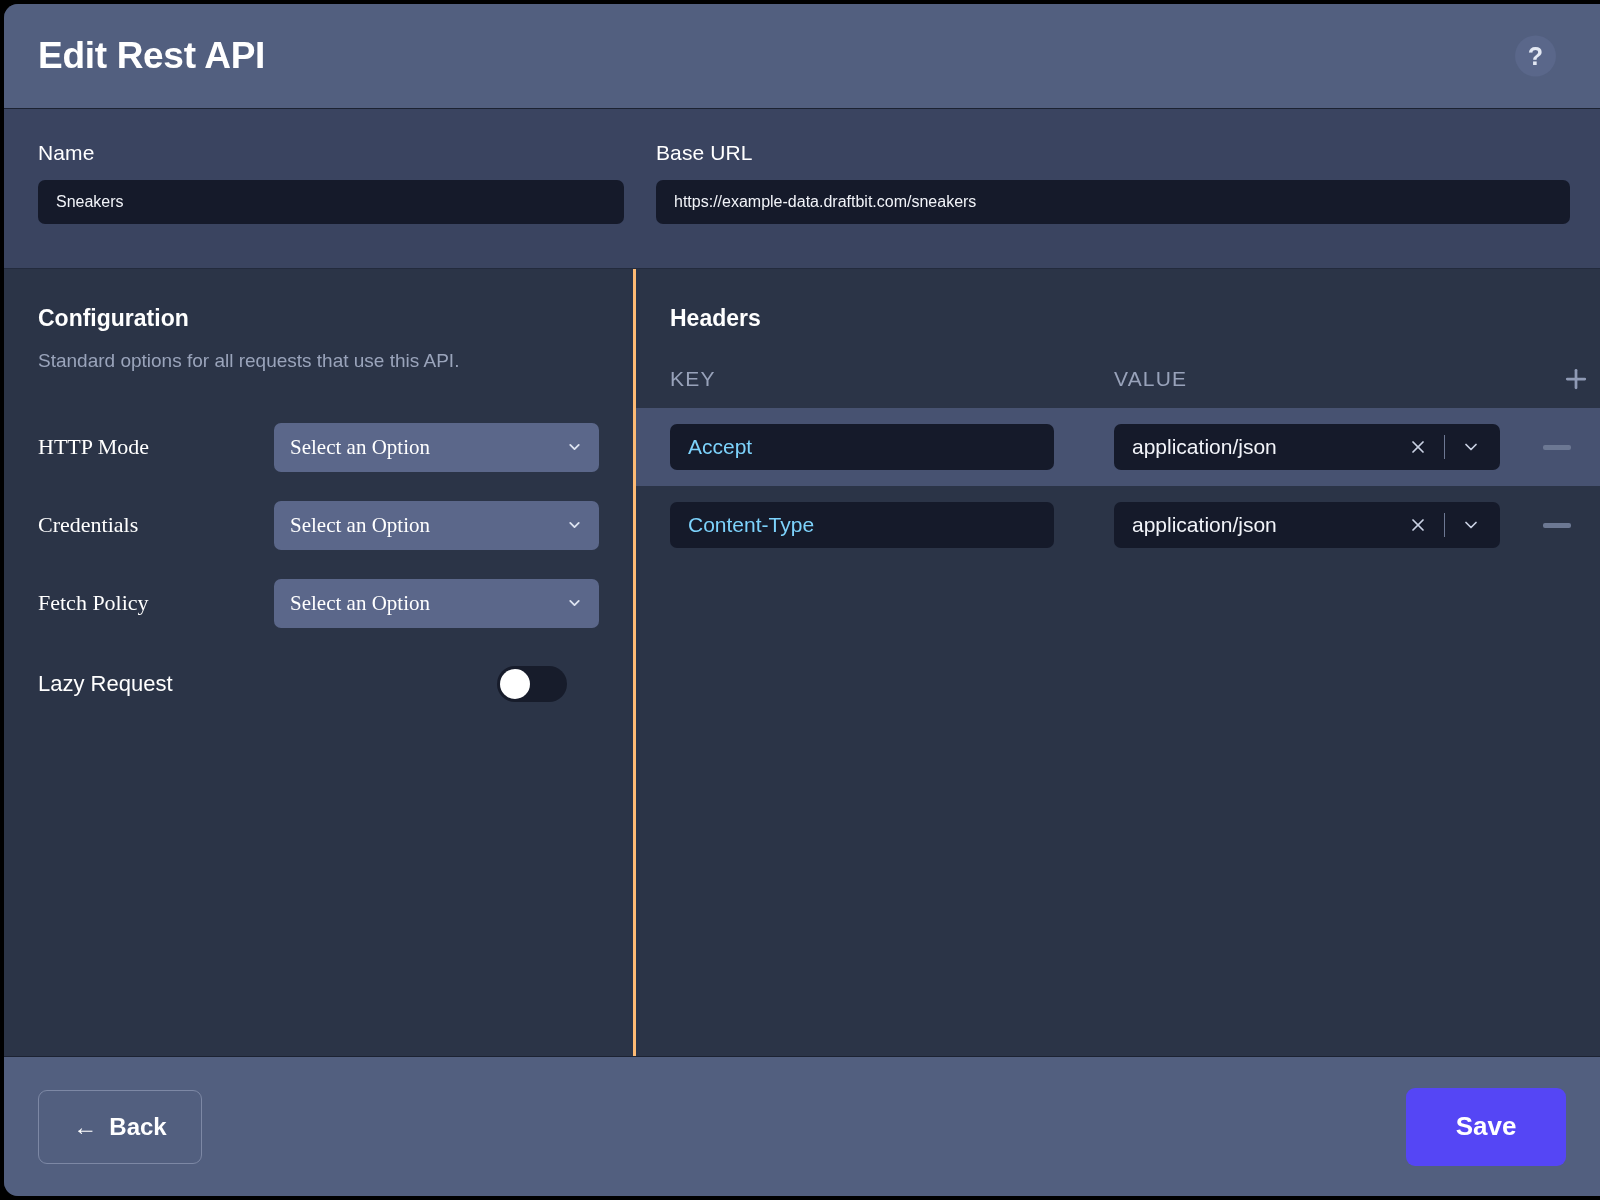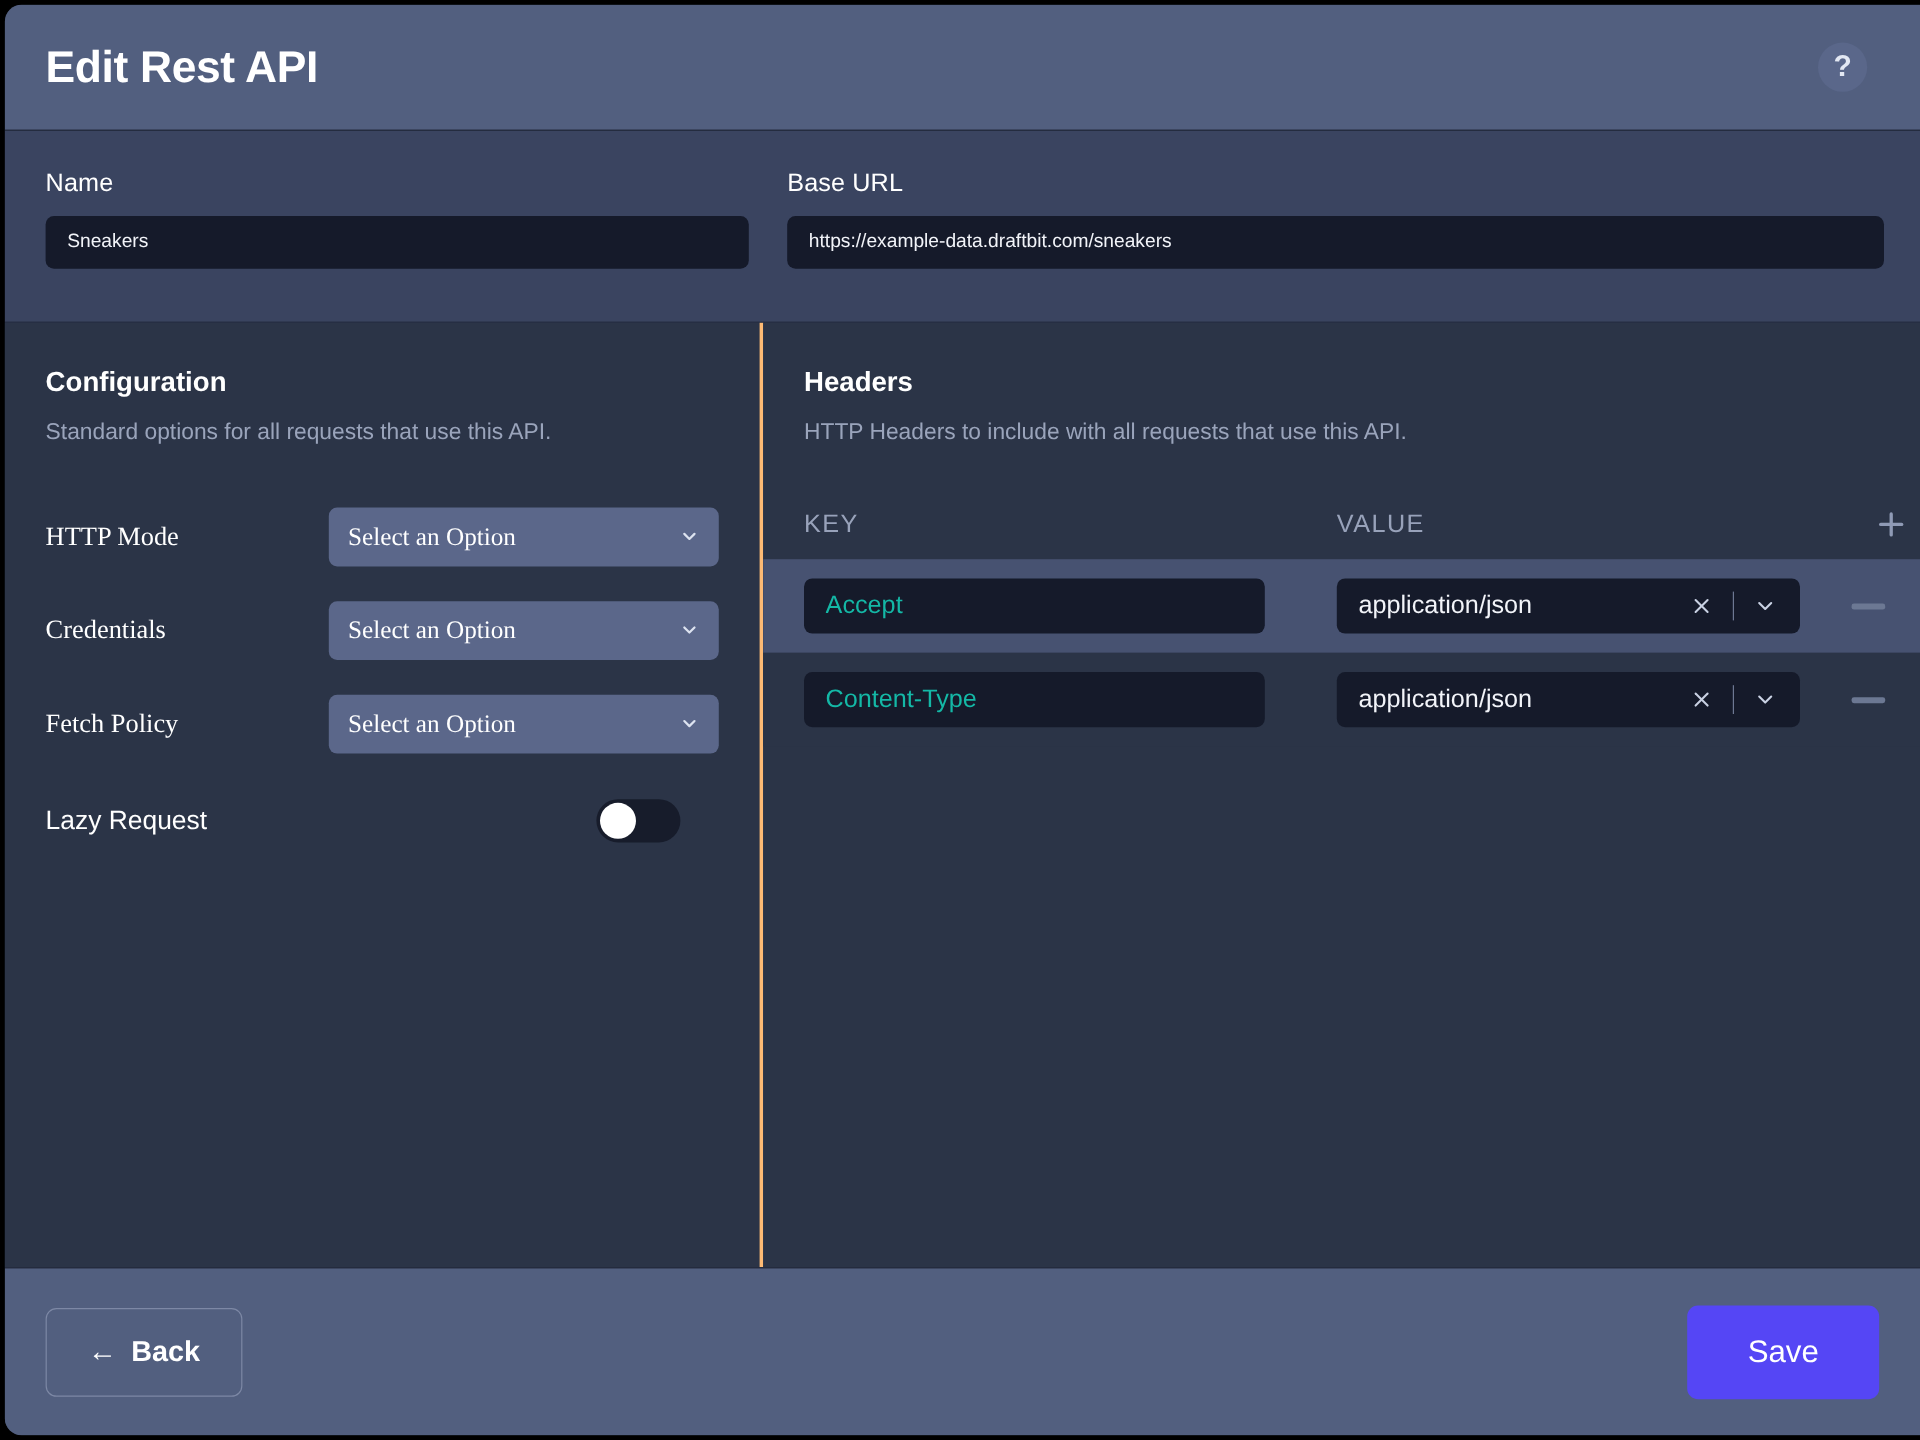--- a/index.html
+++ b/index.html
@@ -224,21 +224,21 @@
     background: #2b3447;
   }
   .kv-row.active { background: #475party; background: #47527000; background: #475271; }
   .kv-row .key-input {
     width: 384px;
     flex: 0 0 384px;
     height: 46px;
     background: #151a2a;
     border: none;
     border-radius: 7px;
-    color: #14b8a6;
+    color: #7dd3fc;
     font-size: 21px;
     font-family: "Liberation Sans", sans-serif;
     padding: 0 18px;
     outline: none;
     margin-right: 60px;
   }
   .val-wrap {
     position: relative;
     width: 386px;
     flex: 0 0 386px;
@@ -315,21 +315,21 @@
     padding: 0 24px;
   }
   .btn-save {
     height: 78px;
     min-width: 160px;
     border-radius: 9px;
     border: none;
     background: #5546f5;
     color: #ffffff;
     font-size: 26px;
-    font-weight: normal;
+    font-weight: bold;
     font-family: "Liberation Sans", sans-serif;
     cursor: pointer;
     padding: 0 22px;
   }
 </style>
 </head>
 <body>
 
 <div class="window">
 
@@ -395,21 +395,20 @@
         <div class="toggle-label">Lazy Request</div>
         <div class="toggle">
           <div class="knob"></div>
         </div>
       </div>
     </div>
 
     <div class="pane-right">
       <div class="pane-right-head">
         <div class="section-title">Headers</div>
-        <div class="section-sub">HTTP Headers to include with all requests that use this API.</div>
       </div>
 
       <div class="kv-head-wrap">
         <div class="kv-head">
           <div class="col-key">
             <span class="kv-head-text">KEY</span>
           </div>
           <div class="col-value">
             <span class="kv-head-text">VALUE</span>
           </div>

